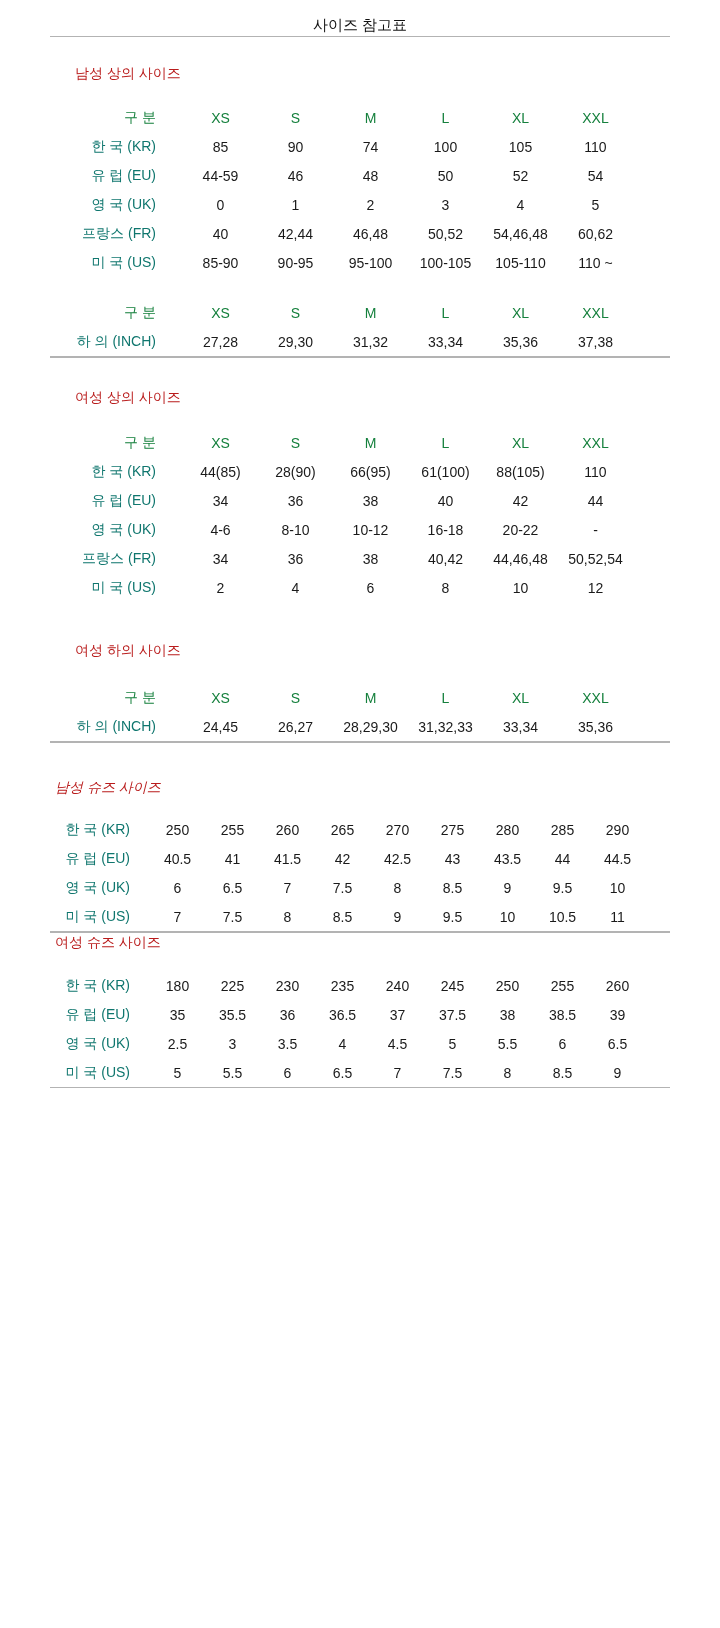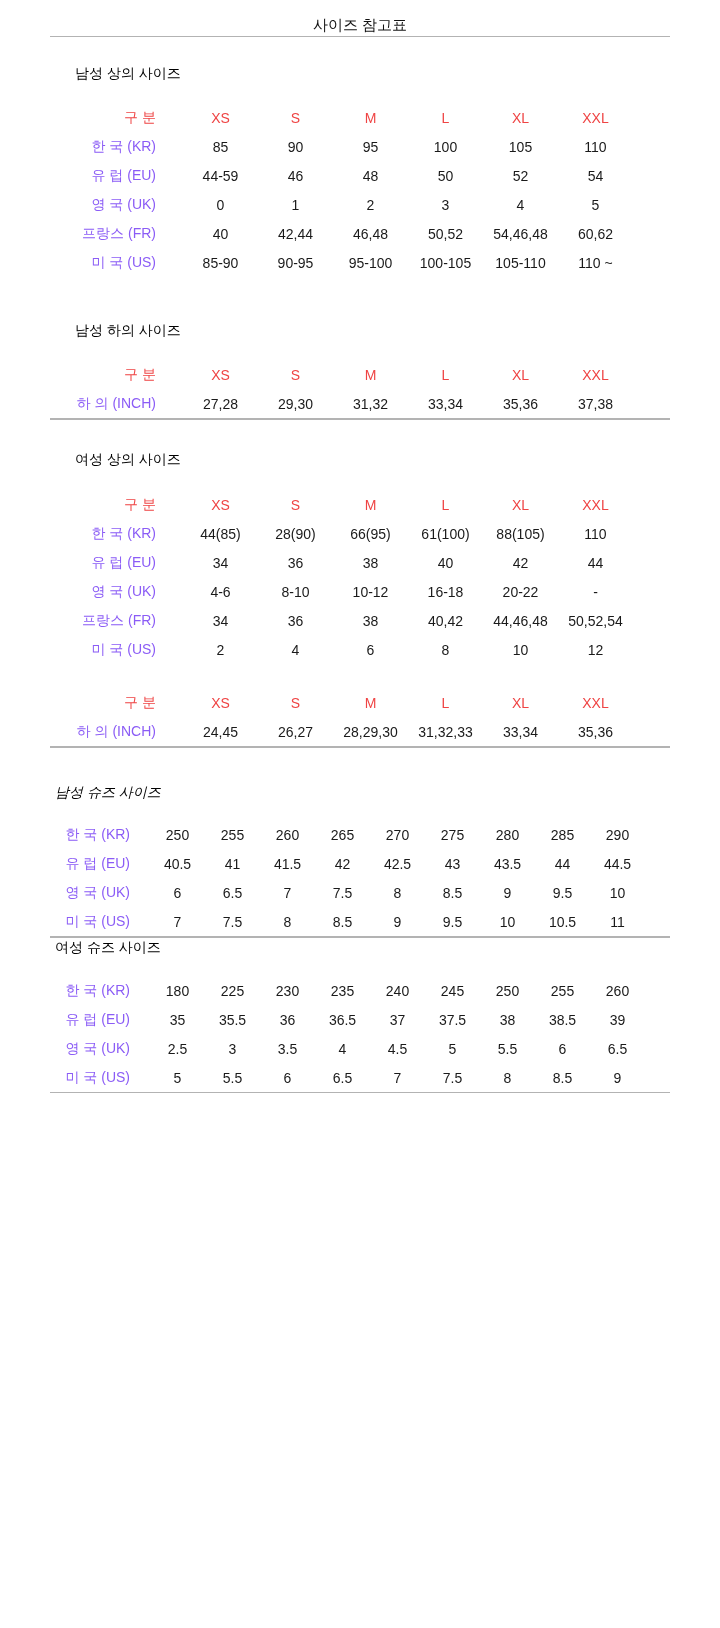--- a/index.html
+++ b/index.html
@@ -39,21 +39,21 @@
   .r6 { margin-top: 37px; }
   .r7 { margin-top: 74px; }
   .r8 { margin-top: 38px; }
 
   .sec-title {
     margin: 0;
     height: 18px;
     line-height: 18px;
     font-size: 14px;
     font-weight: 500;
-    color: #000000;
+    color: #b91c1c;
   }
   .clothing-indent { margin-left: 75px; }
   .shoes-indent   { margin-left: 55px; }
   .t1 { margin-top: 27px; }
   .t2 { margin-top: 44px; }
   .t3 { margin-top: 30px; }
   .t4 { margin-top: 39px; }
   .t5 { margin-top: 35px; font-style: italic; }
   .t6 { }
 
@@ -70,29 +70,29 @@
     height: 29px;
     align-items: center;
   }
   .clothing .trow { grid-template-columns: 133px repeat(6, 75px); }
   .shoes    .trow { grid-template-columns: 100px repeat(9, 55px); }
 
   .tlabel {
     text-align: right;
     padding-right: 27px;
     white-space: nowrap;
-    color: #8b5cf6;
+    color: #0f766e;
   }
   .shoes .tlabel { padding-right: 20px; }
   .tcell {
     text-align: center;
     white-space: nowrap;
     color: #1a1a1a;
   }
-  .thead .tcell, .thead .tlabel { color: #ef4444; }
+  .thead .tcell, .thead .tlabel { color: #15803d; }
 </style>
 </head>
 <body>
 
 <main class="page">
 
   <h1 class="page-title">사이즈 참고표</h1>
 
   <hr class="rule r1">
 
@@ -104,21 +104,21 @@
         <span class="tcell">S</span>
         <span class="tcell">M</span>
         <span class="tcell">L</span>
         <span class="tcell">XL</span>
         <span class="tcell">XXL</span>
       </div>
       <div class="trow">
         <span class="tlabel">한 국 (KR)</span>
         <span class="tcell">85</span>
         <span class="tcell">90</span>
-        <span class="tcell">95</span>
+        <span class="tcell">74</span>
         <span class="tcell">100</span>
         <span class="tcell">105</span>
         <span class="tcell">110</span>
       </div>
       <div class="trow">
         <span class="tlabel">유 럽 (EU)</span>
         <span class="tcell">44-59</span>
         <span class="tcell">46</span>
         <span class="tcell">48</span>
         <span class="tcell">50</span>
@@ -147,21 +147,20 @@
         <span class="tlabel">미 국 (US)</span>
         <span class="tcell">85-90</span>
         <span class="tcell">90-95</span>
         <span class="tcell">95-100</span>
         <span class="tcell">100-105</span>
         <span class="tcell">105-110</span>
         <span class="tcell">110 ~</span>
       </div>
     </div>
 
-  <h2 class="sec-title clothing-indent t2">남성 하의 사이즈</h2>
   <div class="tbl clothing m2">
       <div class="trow thead">
         <span class="tlabel">구 분</span>
         <span class="tcell">XS</span>
         <span class="tcell">S</span>
         <span class="tcell">M</span>
         <span class="tcell">L</span>
         <span class="tcell">XL</span>
         <span class="tcell">XXL</span>
       </div>
@@ -230,20 +229,21 @@
         <span class="tlabel">미 국 (US)</span>
         <span class="tcell">2</span>
         <span class="tcell">4</span>
         <span class="tcell">6</span>
         <span class="tcell">8</span>
         <span class="tcell">10</span>
         <span class="tcell">12</span>
       </div>
     </div>
 
+  <h2 class="sec-title clothing-indent t4">여성 하의 사이즈</h2>
   <div class="tbl clothing m4">
       <div class="trow thead">
         <span class="tlabel">구 분</span>
         <span class="tcell">XS</span>
         <span class="tcell">S</span>
         <span class="tcell">M</span>
         <span class="tcell">L</span>
         <span class="tcell">XL</span>
         <span class="tcell">XXL</span>
       </div>

